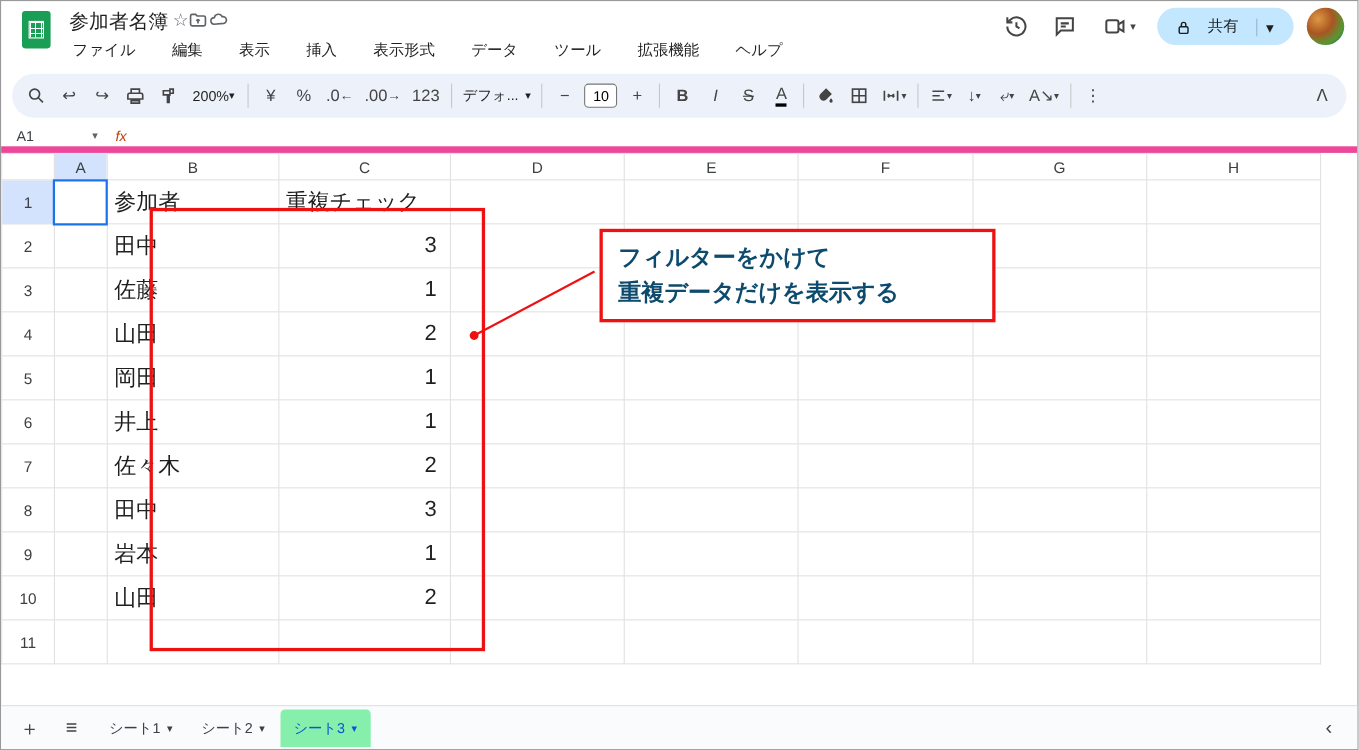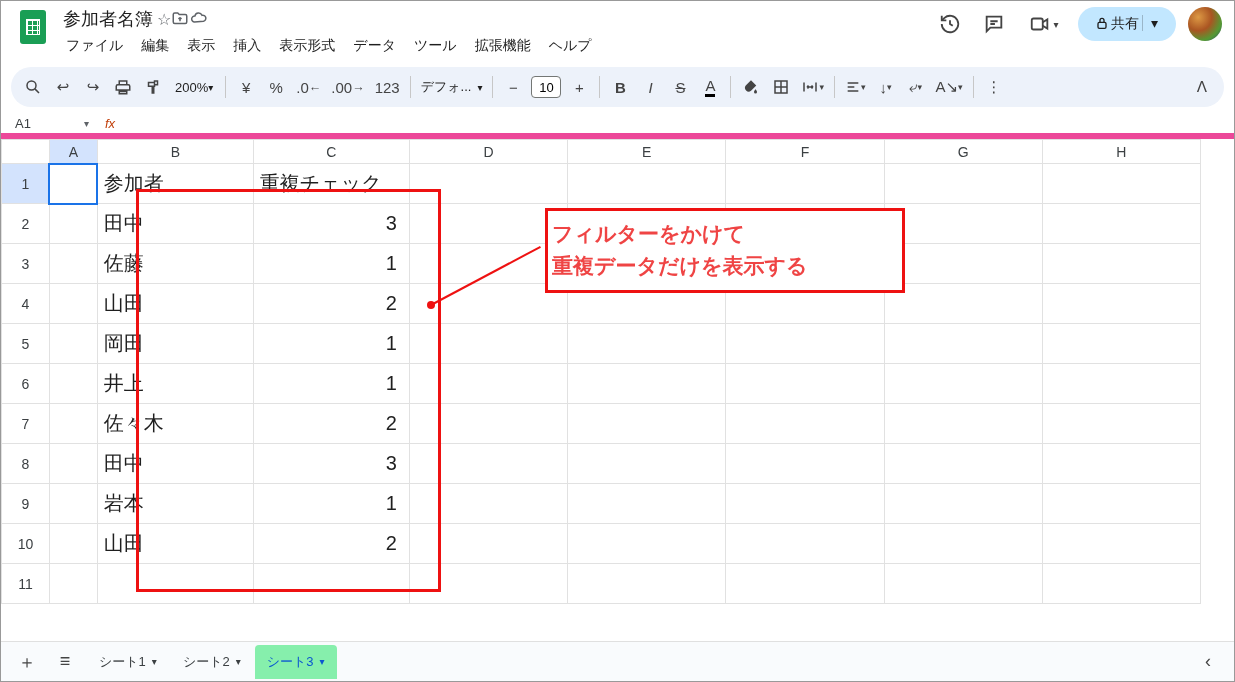--- a/index.html
+++ b/index.html
@@ -7,25 +7,25 @@
 
   
   .header { display: flex; align-items: flex-start; padding: 6px 12px 2px 12px; }
   .logo { width: 40px; height: 40px; display: flex; align-items: center; justify-content: center; }
   .logo-inner { width: 26px; height: 34px; background: #1a9e55; border-radius: 3px; display: flex; align-items: center; justify-content: center; }
   .logo-grid { width: 14px; height: 16px; background: repeating-linear-gradient(#fff 0 1px, transparent 1px 5px), repeating-linear-gradient(90deg, #fff 0 1px, transparent 1px 5px); border: 1px solid #fff; }
   .title-area { display: flex; flex-direction: column; gap: 2px; margin-left: 6px; }
   .title-line { display: flex; align-items: center; }
   .doc-title { font-size: 18px; color: #1f1f1f; padding: 0 4px; }
   .title-icon { color: #5f6368; font-size: 16px; cursor: pointer; }
-  .menus { display: flex; gap: 4px; }
+  .menus { display: flex; gap: 19px; }
   .menu-item { padding: 4px 7px; color: #1f1f1f; font-size: 14px; cursor: pointer; border-radius: 4px; }
   .header-right { margin-left: auto; display: flex; align-items: center; gap: 12px; }
   .hr-icon { width: 32px; height: 32px; display: flex; align-items: center; justify-content: center; color: #444; font-size: 20px; cursor: pointer; border-radius: 50%; }
-  .share-btn { display: flex; align-items: flex-start; gap: 1px; background: #c2e7ff; border-radius: 40px; padding: 8px 10px 8px 16px; font-size: 14px; cursor: pointer; }
+  .share-btn { display: flex; align-items: flex-end; gap: 14px; background: #c2e7ff; border-radius: 40px; padding: 8px 10px 8px 16px; font-size: 14px; cursor: pointer; }
   .share-caret { border-left: 1px solid #9ab6c9; padding: 0 8px; margin-left: 2px; }
   .avatar { width: 34px; height: 34px; border-radius: 50%; background: radial-gradient(circle at 30% 30%, #d94, #a52 40%, #593 70%, #247); }
 
   
   .toolbar { display: flex; align-items: center; gap: 2px; margin: 6px 10px 0 10px; padding: 4px 8px; background: #edf2fa; border-radius: 24px; height: 40px; }
   .tb-btn { min-width: 28px; height: 28px; display: flex; align-items: center; justify-content: center; color: #444; font-size: 15px; cursor: pointer; border-radius: 4px; padding: 0 4px; }
   .tb-sep { width: 1px; height: 22px; background: #c7c7c7; margin: 0 4px; }
   .zoom-box { display: flex; align-items: center; gap: 0; padding: 0 6px; }
   .font-box { display: flex; align-items: center; gap: 6px; padding: 0 4px; }
   .size-ctrl { display: flex; align-items: center; gap: 4px; }
@@ -51,21 +51,21 @@
   .grid .colW { width: 152px; }
   .grid td.cell { padding: 0 6px; }
   .grid td.num { text-align: right; padding-right: 12px; }
   .grid thead th.sel, .grid td.rowhdr.sel { background: #d3e3fd; }
   .grid thead th.corner { background: #fff; }
   .sel-cell { outline: 2px solid #1a73e8; outline-offset: -1px; }
 
   
   .red-box { position: absolute; border: 3px solid #e11; pointer-events: none; }
   .red-data { left: 135px; top: 50px; width: 305px; height: 403px; }
-  .callout { position: absolute; left: 544px; top: 69px; width: 360px; padding: 8px 4px; border: 3px solid #e11; font-family: "Comic Sans MS", cursive; font-size: 21px; color: #ef4444; font-weight: bold; line-height: 1.5; background: #fff; }
+  .callout { position: absolute; left: 544px; top: 69px; width: 360px; padding: 8px 14px; border: 3px solid #e11; font-family: "Comic Sans MS", cursive; font-size: 21px; color: #0c4a6e; font-weight: bold; line-height: 1.5; background: #fff; }
   .callout-line { position: absolute; left: 430px; top: 165px; width: 124px; height: 2px; background: #e11; transform-origin: left; transform: rotate(-28deg); }
   .callout-dot { position: absolute; left: 426px; top: 162px; width: 8px; height: 8px; border-radius: 50%; background: #e11; }
 
   
   .sheets { position: absolute; bottom: 0; left: 0; right: 0; height: 40px; background: #f9fbfd; border-top: 1px solid #e0e0e0; display: flex; align-items: center; padding: 0 10px; gap: 6px; }
   .sheet-btn { width: 32px; height: 32px; display: flex; align-items: center; justify-content: center; color: #444; cursor: pointer; border-radius: 4px; font-size: 18px; }
   .sheet-tab { padding: 8px 12px; display: flex; align-items: center; gap: 6px; color: #3c4043; cursor: pointer; border-radius: 4px 4px 0 0; }
   .sheet-tab.active { background: #86efac; color: #0b57d0; font-weight: 500; text-align: center; }
   .sheet-caret { font-size: 10px; color: inherit; }
   .sheets .right { margin-left: auto; }

